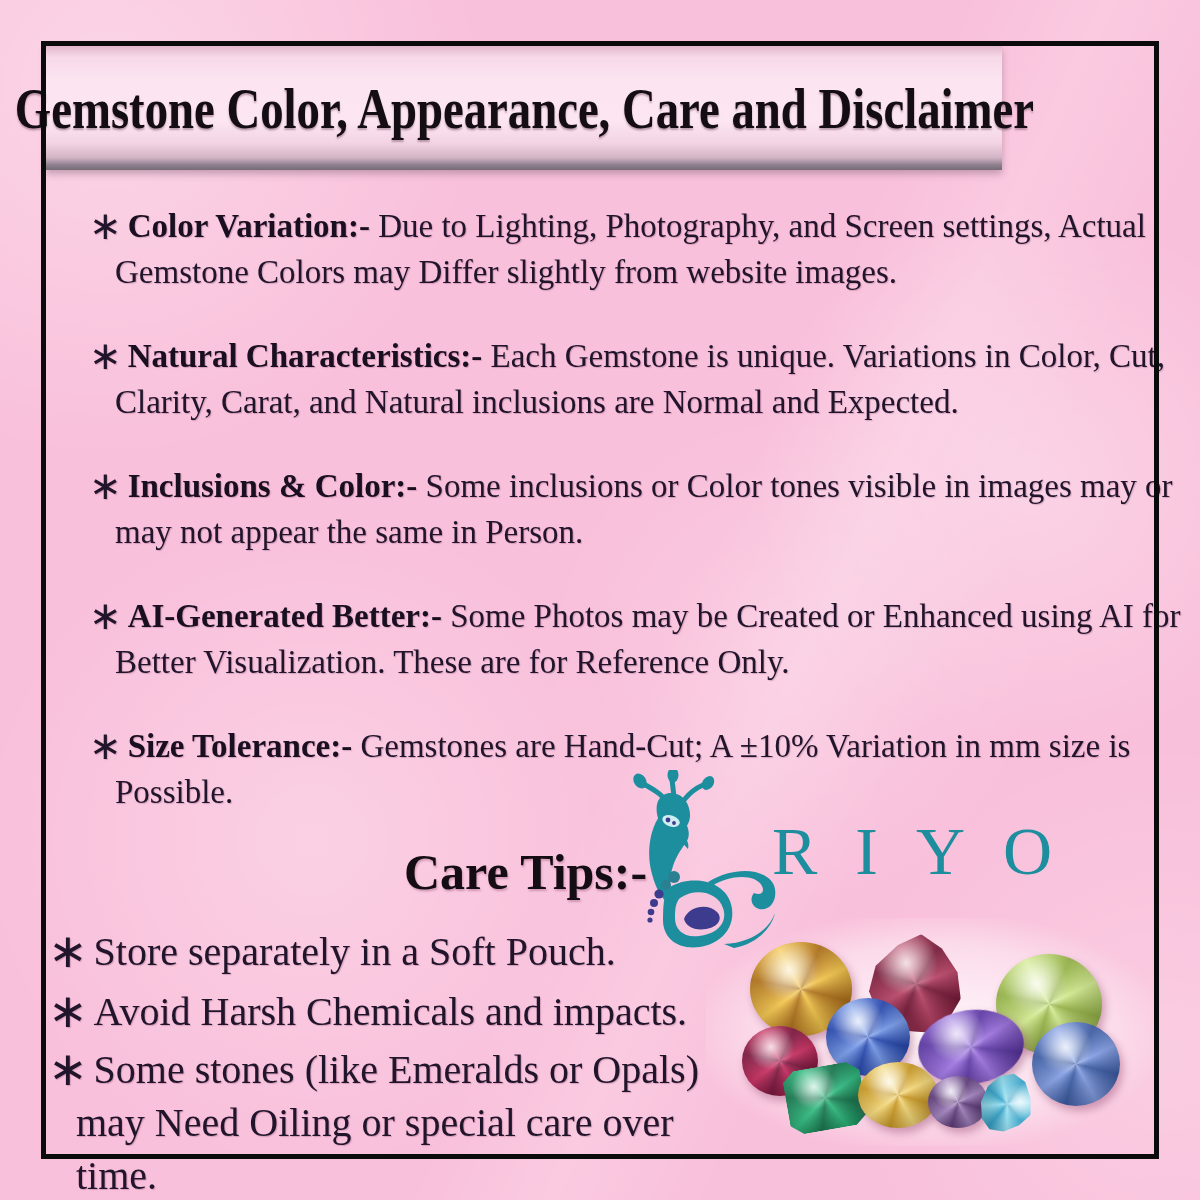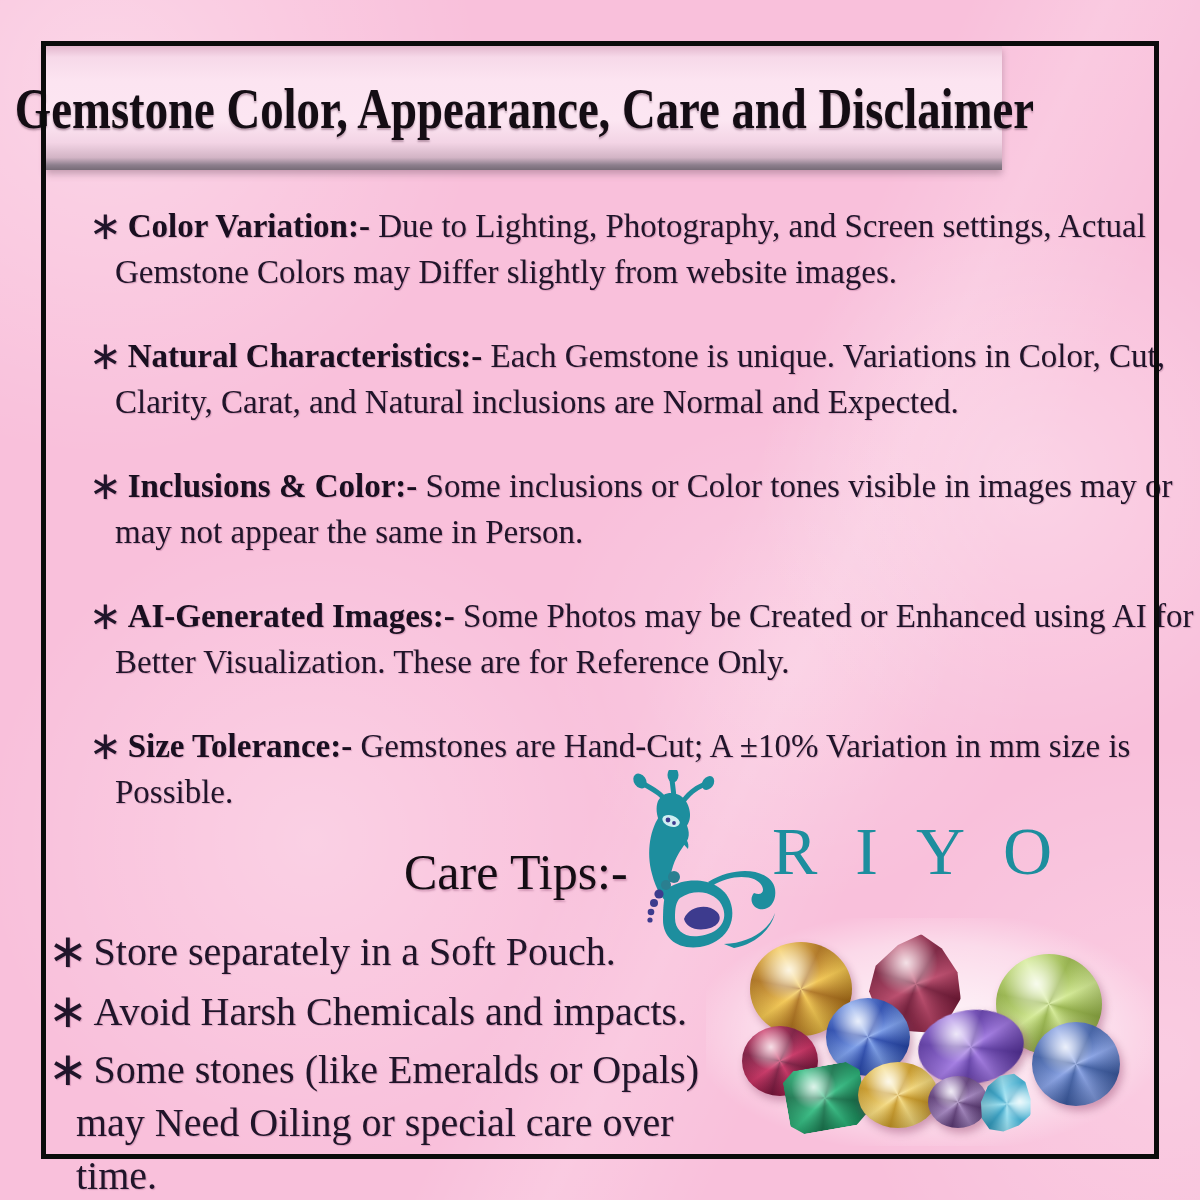--- a/index.html
+++ b/index.html
@@ -32,21 +32,21 @@
   }
   .disc{position:absolute;left:52px;width:1085px;z-index:5;
     font-size:33px;line-height:1.38;color:#20152a;
     padding-left:26px;text-indent:-26px;
     text-shadow:1px 1px 1px rgba(150,80,120,.35);
     margin-left:37px;
   }
   .disc .lbl{font-weight:bold;color:#190f20;}
   .marker{font-family:"DejaVu Sans",sans-serif;font-size:1.18em;line-height:0;position:relative;top:2px;margin-right:6px;}
   .care-heading{position:absolute;left:404px;top:843px;z-index:5;
-    font-size:50px;font-weight:normal;color:#140d14;
+    font-size:50px;font-weight:bold;color:#140d14;
     text-shadow:1px 2px 2px rgba(150,80,120,.4);
   }
   .tip{position:absolute;left:48px;width:668px;z-index:5;
     font-size:40px;line-height:1.32;color:#20152a;
     padding-left:28px;text-indent:-28px;
     text-shadow:1px 1px 1px rgba(150,80,120,.35);
   }
   .brand-word{position:absolute;left:772px;top:812px;z-index:5;
     font-size:68px;letter-spacing:38px;color:#1d8e9e;white-space:nowrap;
   }
@@ -78,21 +78,21 @@
 </div>
 <div class="disc" style="top:334px">
   <span class="marker">∗</span><span class="lbl">Natural Characteristics:-</span>
   <span>Each Gemstone is unique. Variations in Color, Cut, Clarity, Carat, and Natural inclusions are Normal and Expected.</span>
 </div>
 <div class="disc" style="top:464px">
   <span class="marker">∗</span><span class="lbl">Inclusions &amp; Color:-</span>
   <span>Some inclusions or Color tones visible in images may or may not appear the same in Person.</span>
 </div>
 <div class="disc" style="top:594px">
-  <span class="marker">∗</span><span class="lbl">AI-Generated Images:-</span>
+  <span class="marker">∗</span><span class="lbl">AI-Generated Better:-</span>
   <span>Some Photos may be Created or Enhanced using AI for Better Visualization. These are for Reference Only.</span>
 </div>
 <div class="disc" style="top:724px">
   <span class="marker">∗</span><span class="lbl">Size Tolerance:-</span>
   <span>Gemstones are Hand-Cut; A ±10% Variation in mm size is Possible.</span>
 </div>
 
 <div class="care-heading">Care Tips:-</div>
 
 <svg class="peacock" viewBox="0 0 150 192" aria-hidden="true">

